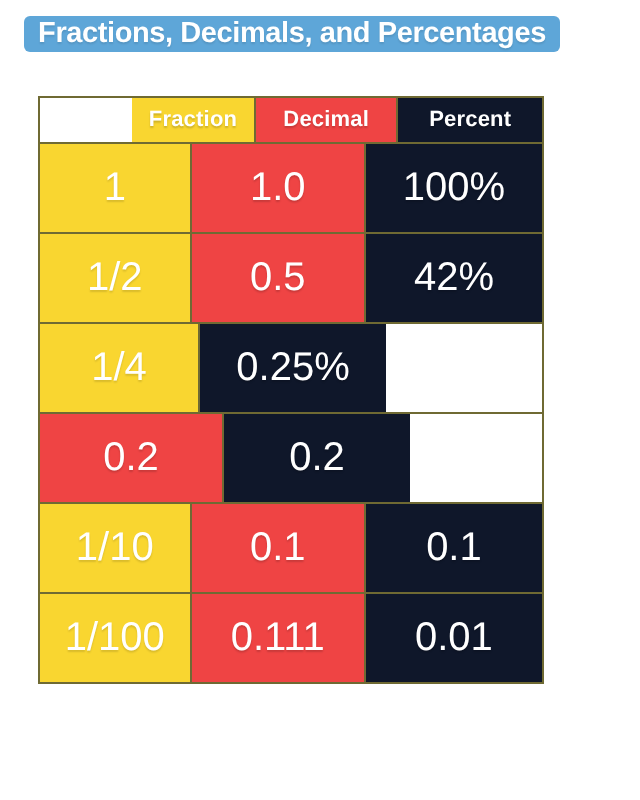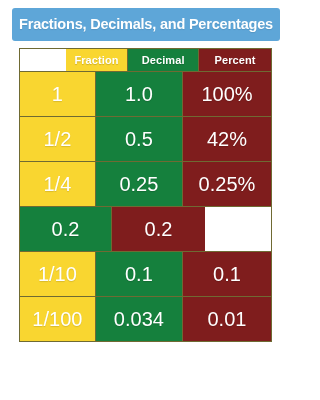--- a/index.html
+++ b/index.html
@@ -18,21 +18,21 @@
     width: 291px;
     height: 400px;
     box-sizing: border-box;
   }
   
   .title-banner {
     position: absolute;
     left: 12px;
     top: 8px;
     width: 268px;
-    height: 33px;
+    height: 18px;
     background: #5ea6d8;
     border-radius: 3px;
     display: flex;
     align-items: center;
     justify-content: center;
     box-sizing: border-box;
   }
   .title-text {
     color: #ffffff;
     font-size: 14.5px;
@@ -74,22 +74,22 @@
   }
   .cell {
     display: flex;
     align-items: center;
     justify-content: center;
     box-sizing: border-box;
     color: #ffffff;
     overflow: hidden;
   }
   .col-fraction { width: 80px; background: #f9d630; border-right: 1px solid #6f6a33; }
-  .col-decimal  { width: 92px; background: #15803d; border-right: 1px solid #6f6a33; }
-  .col-percent  { width: 93px; background: #7f1d1d; }
+  .col-decimal  { width: 92px; background: #ef4444; border-right: 1px solid #6f6a33; }
+  .col-percent  { width: 93px; background: #0f172a; }
 
   .header-row .cell {
     font-size: 11px;
     font-weight: bold;
     letter-spacing: 0.1px;
     text-shadow: 0 1px 1px rgba(0,0,0,0.18);
   }
   .data-row .cell {
     font-size: 20px;
     font-weight: normal;
@@ -124,35 +124,34 @@
 
     <div class="row data-row">
       <div class="cell col-fraction">1/2</div>
       <div class="cell col-decimal">0.5</div>
       <div class="cell col-percent">42%</div>
     </div>
 
 
     <div class="row data-row">
       <div class="cell col-fraction">1/4</div>
-      <div class="cell col-decimal">0.25</div>
       <div class="cell col-percent">0.25%</div>
     </div>
 
     <div class="row data-row">
       <div class="cell col-decimal">0.2</div>
       <div class="cell col-percent">0.2</div>
     </div>
 
     <div class="row data-row">
       <div class="cell col-fraction">1/10</div>
       <div class="cell col-decimal">0.1</div>
       <div class="cell col-percent">0.1</div>
     </div>
 
     <div class="row data-row">
       <div class="cell col-fraction">1/100</div>
-      <div class="cell col-decimal">0.034</div>
+      <div class="cell col-decimal">0.111</div>
       <div class="cell col-percent">0.01</div>
     </div>
 
   </div>
 </div>
 
 </body></html>

